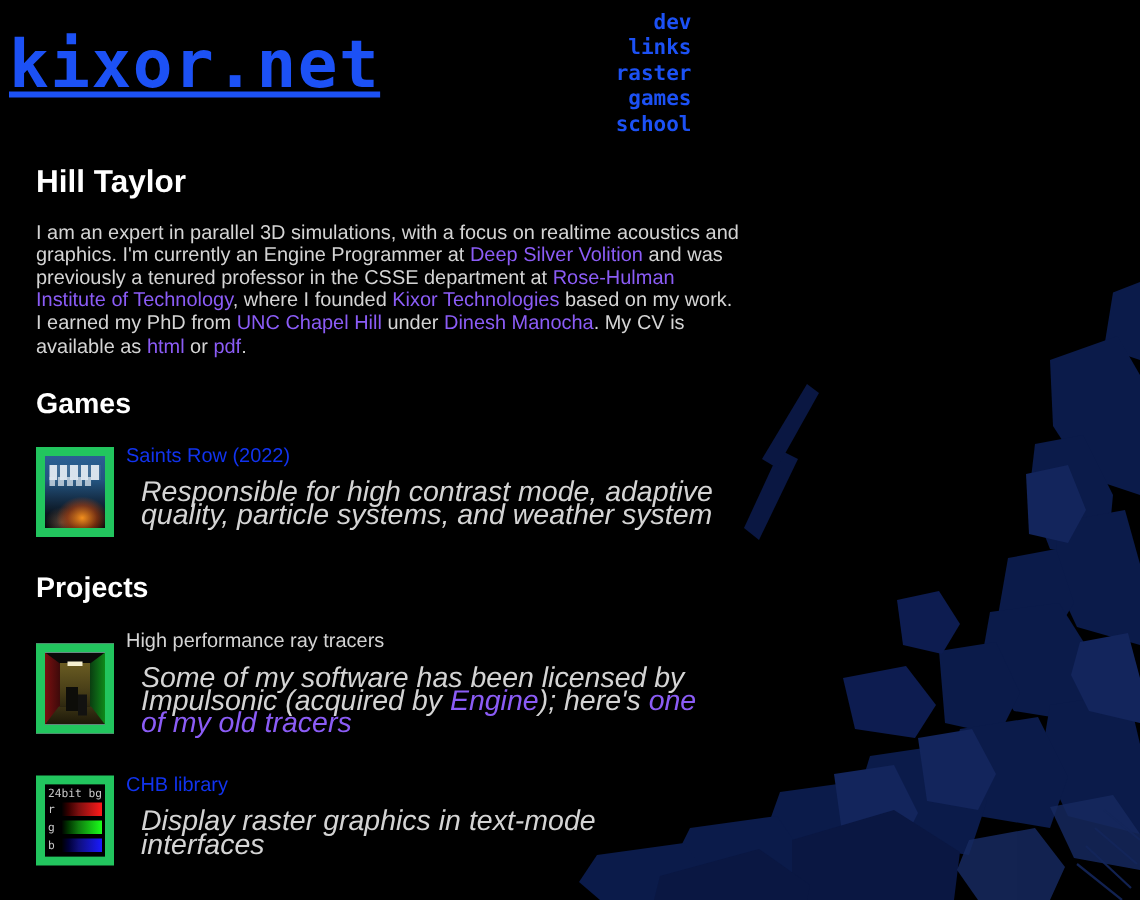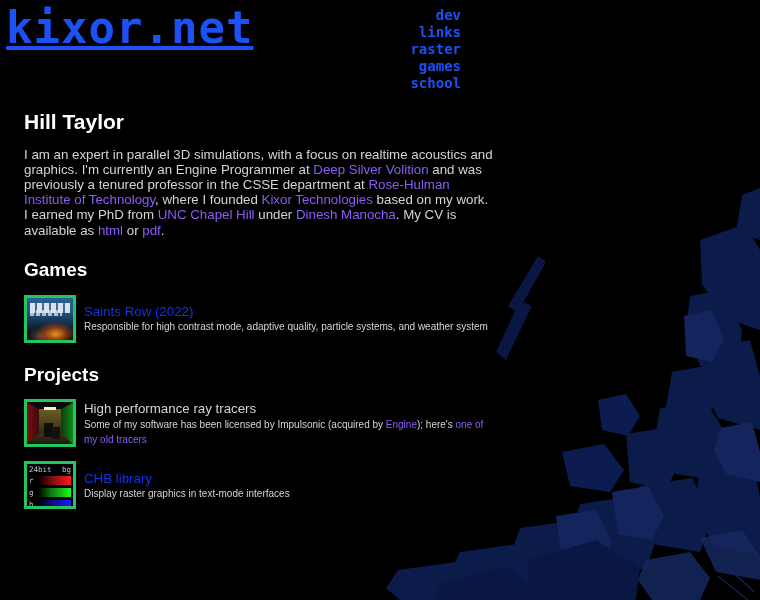--- a/index.html
+++ b/index.html
@@ -26,21 +26,21 @@
 
   
   #header {
     position: relative;
     z-index: 2;
     height: 100px;
   }
   #site-title {
     position: absolute;
     left: 6px;
-    top: 6px;
+    top: 22px;
     font-family: "DejaVu Sans Mono", "Liberation Mono", monospace;
     font-size: 44px;
     font-weight: bold;
     color: #1c51f5;
     letter-spacing: 1px;
     line-height: 1;
     white-space: nowrap;
   }
   #nav {
     position: absolute;
@@ -96,23 +96,23 @@
 
   
   .entry {
     display: flex;
     align-items: center;
     margin-bottom: 14px;
   }
   .entry .thumb {
     flex: 0 0 auto;
     width: 52px;
-    height: 48px;
+    height: 60px;
     margin-right: 8px;
-    border: 3px solid #22c55e;
+    border: 6px solid #22c55e;
     box-sizing: border-box;
     overflow: hidden;
     position: relative;
     background: #f0abfc;
   }
   .entry .body {
     flex: 1 1 auto;
     min-width: 0;
     padding-top: 1px;
   }
@@ -120,24 +120,25 @@
     font-size: 13.3px;
     line-height: 15.5px;
     color: #1133ee;
     text-decoration: none;
     display: block;
   }
   .entry .etitle.plain {
     color: #d4d4d4;
   }
   .entry .edesc {
-    font-size: 10px;
+    font-size: 19px;
     line-height: 15.1px;
     color: #d4d4d4;
-    margin: 0;
+    margin: 10px;
+    font-style: italic;
   }
 
   
   .chb {
     background: #000;
     font-family: "DejaVu Sans Mono", "Liberation Mono", monospace;
     font-size: 7.5px;
     color: #c8c8c8;
     padding: 1px 2px;
     box-sizing: border-box;

